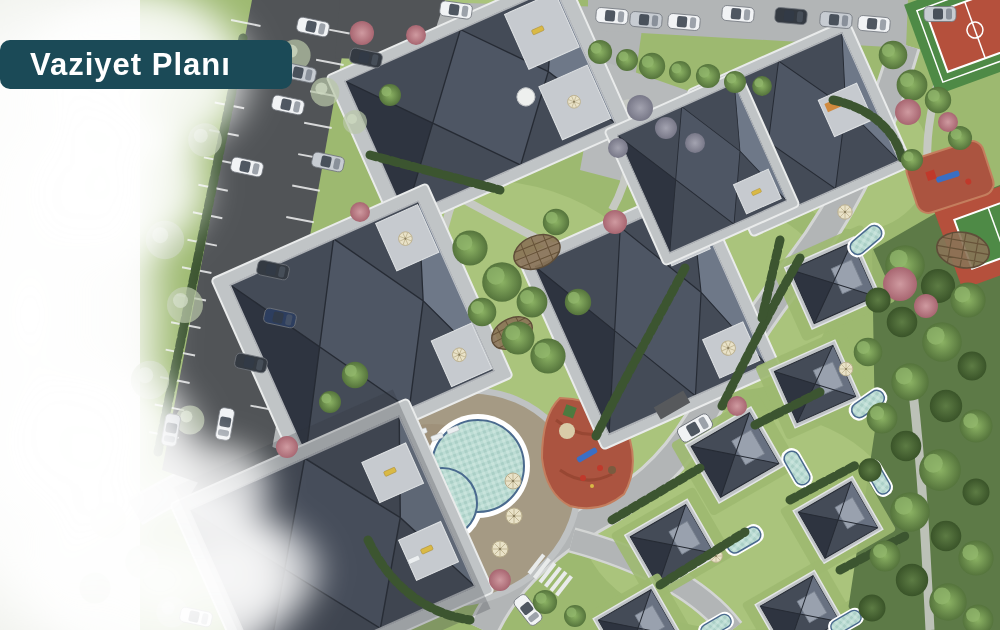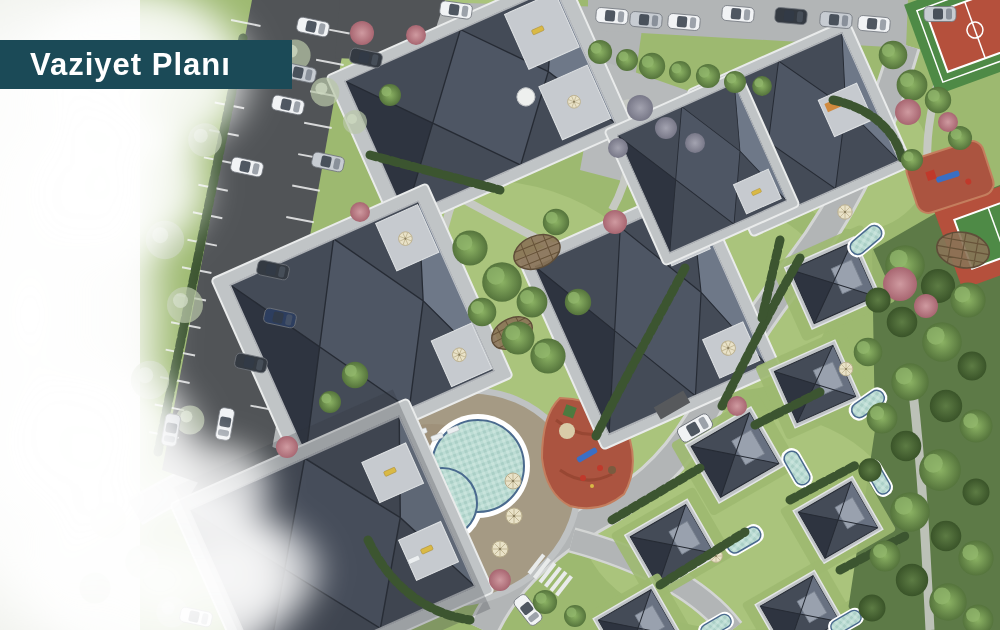--- a/index.html
+++ b/index.html
@@ -20,21 +20,21 @@
   .terr{fill:var(--terrace,#c6cacf);stroke:#dfe2e4;stroke-width:1;}
   .hedge{stroke:var(--hedge,#3c5530);stroke-width:9;stroke-linecap:round;
          stroke-dasharray:7 4;fill:none;}
   .asph{fill:var(--parking,#515457);}
   .stall{stroke:#eef0f0;fill:none;opacity:.85;}
   .water{fill:url(#tilePat);stroke:var(--pool_edge,#4a6a8e);stroke-width:2;}
   .deck{fill:var(--deck,#a59a84);}
   .play{fill:var(--playground,#ab5440);stroke:#c47e5e;stroke-width:2;}
   .banner{position:absolute;left:0;top:40px;width:292px;height:49px;
           background:var(--banner_bg,#1b4a57);display:flex;align-items:center;
-          z-index:10;}
+          z-index:10;border-radius:10px;}
   .banner span{color:var(--banner_fg,#ffffff);font-size:31px;font-weight:bold;
           letter-spacing:1px;padding-left:30px;white-space:nowrap;}
 </style>
 </head>
 <body>
 
 <div id="stage">
 <svg id="scene" viewBox="0 0 1000 630" xmlns="http://www.w3.org/2000/svg">
   <defs>
     <radialGradient id="gTree">

